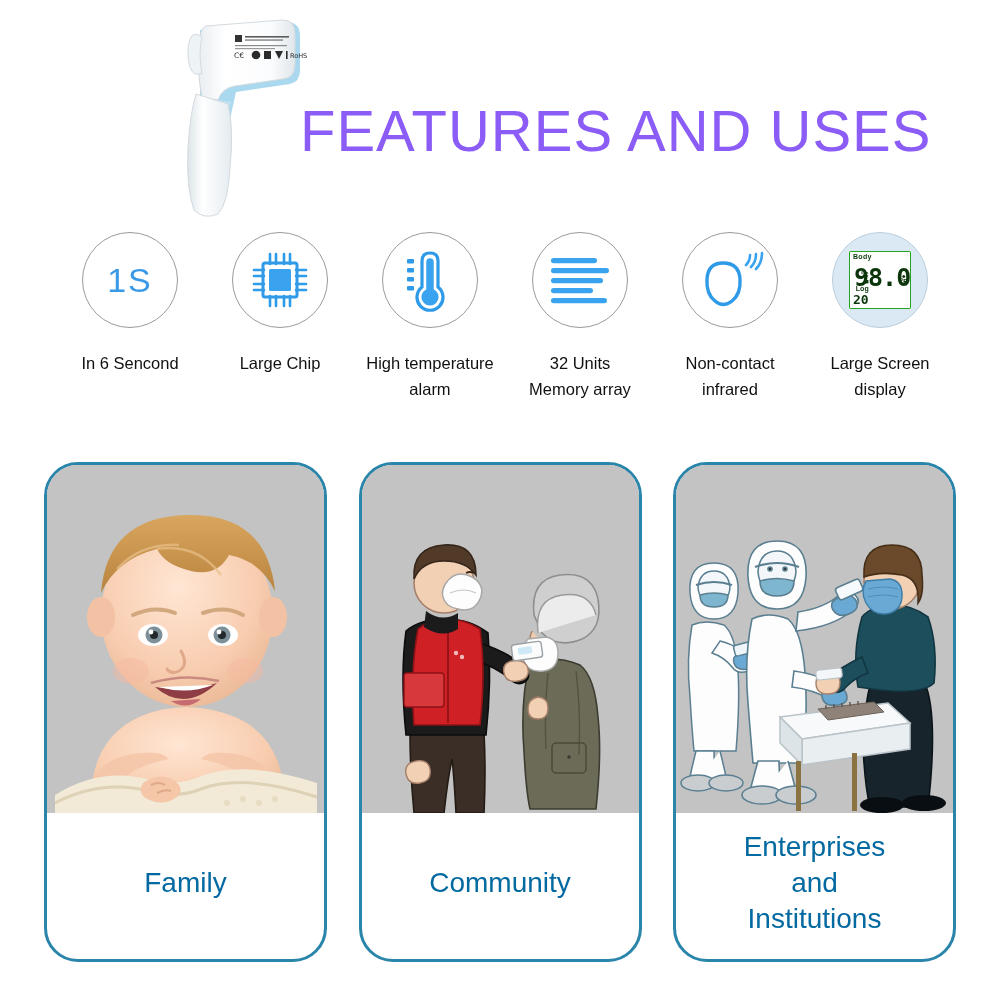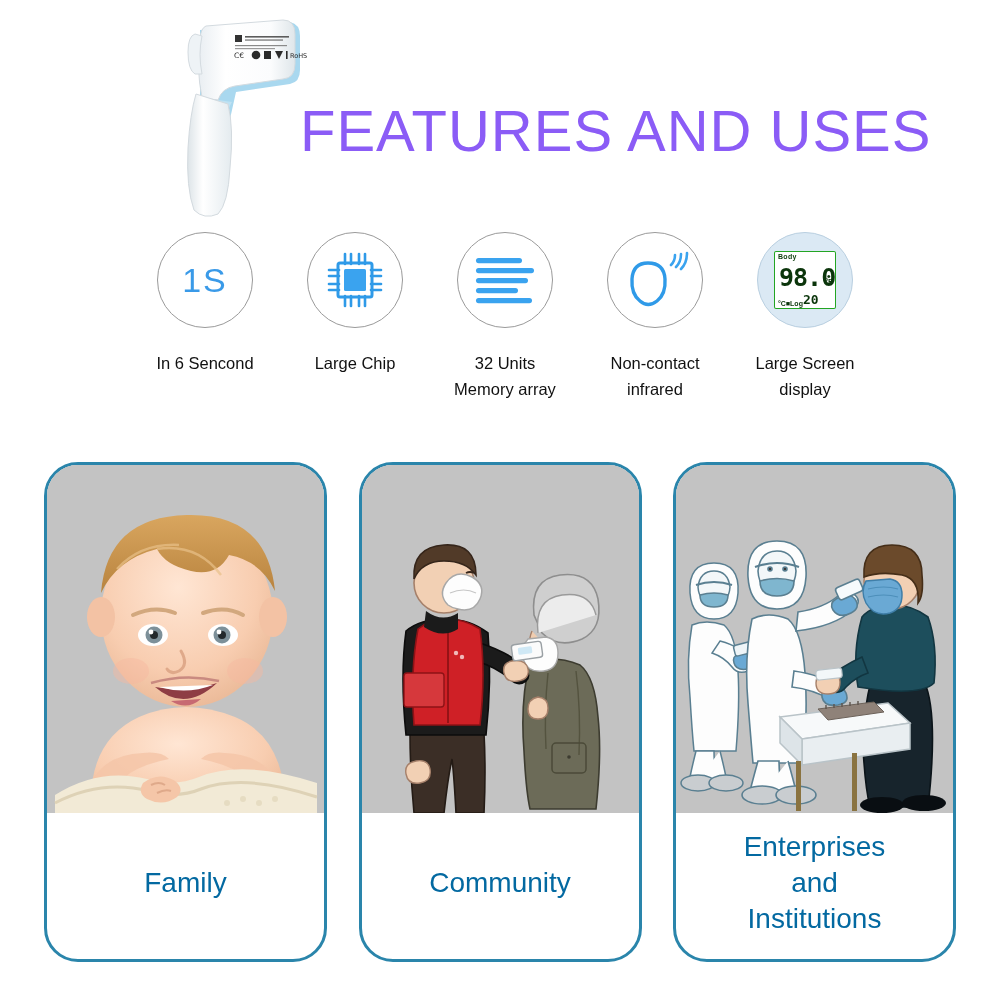--- a/index.html
+++ b/index.html
@@ -45,21 +45,21 @@
   .lcd {
     width: 62px; height: 58px; background: #ffffff; border-radius: 2px;
     position: relative; box-shadow: 0 0 0 1px #23a523 inset; padding-left: 24px;
   }
   .lcd-body { position: absolute; left: 4px; top: 2px; font-size: 7px; font-weight: bold;
               color: #0c3d0c; letter-spacing: .3px; }
   .lcd-temp { position: absolute; left: 5px; top: 12px; font-size: 25px; font-weight: bold;
               color: #0b350b; letter-spacing: -1px; font-family: "DejaVu Sans Mono", monospace; }
   .lcd-unit { position: absolute; right: 3px; top: 26px; font-size: 8px; font-weight: bold; color: #0b350b; }
   .lcd-foot { position: absolute; left: 4px; bottom: 2px; font-size: 7px; font-weight: bold;
-              color: #0b350b; display: flex; align-items: flex-end; gap: 0; }
+              color: #0b350b; display: flex; align-items: flex-end; gap: 0; flex-direction: column; }
   .lcd-log { font-size: 13px; font-family: "DejaVu Sans Mono", monospace; }
 
   
   #cards {
     position: absolute; left: 44px; top: 462px; width: 912px; height: 500px;
     display: flex; justify-content: space-between;
   }
   .card {
     width: 283px; height: 500px;
     border: 3px solid #2a85ab; border-radius: 34px;
@@ -157,20 +157,37 @@
             <line x1="46" y1="34" x2="56" y2="34"></line>
               <line x1="46" y1="40" x2="56" y2="40"></line>
           </g>
           <rect x="13" y="13" width="34" height="34" rx="2" fill="none" stroke="#2f9ae8" stroke-width="3"></rect>
           <rect x="19" y="19" width="22" height="22" rx="1.5" fill="#3aa3ef"></rect>
         </svg>
       </div>
       <div class="feat-label">Large Chip</div>
     </div>
 
+    <div class="feature">
+      <div class="feat-circle">
+        <svg width="62" height="66" viewBox="0 0 62 66">
+          <g fill="#2f9ae8">
+            <rect x="8" y="12" width="7" height="4.4" rx="1"></rect>
+            <rect x="8" y="21" width="7" height="4.4" rx="1"></rect>
+            <rect x="8" y="30" width="7" height="4.4" rx="1"></rect>
+            <rect x="8" y="39" width="7" height="4.4" rx="1"></rect>
+          </g>
+          <path d="M31 6 q8 0 8 8 v26 a13 13 0 1 1 -16 0 v-26 q0 -8 8 -8 z" fill="none" stroke="#2f9ae8" stroke-width="3.2"></path>
+          <path d="M31 15 v28" stroke="#3aa3ef" stroke-width="7.5" stroke-linecap="round"></path>
+          <circle cx="31" cy="50" r="8.6" fill="#3aa3ef"></circle>
+        </svg>
+      </div>
+      <div class="feat-label">High temperature
+alarm</div>
+    </div>
 
     <div class="feature">
       <div class="feat-circle">
         <svg width="62" height="48" viewBox="0 0 62 48">
           <g fill="#3aa3ef">
             <rect x="2" y="2" width="46" height="5.2" rx="2.6"></rect>
             <rect x="2" y="12" width="58" height="5.2" rx="2.6"></rect>
             <rect x="2" y="22" width="52" height="5.2" rx="2.6"></rect>
             <rect x="2" y="32" width="42" height="5.2" rx="2.6"></rect>
             <rect x="2" y="42" width="56" height="5.2" rx="2.6"></rect>

